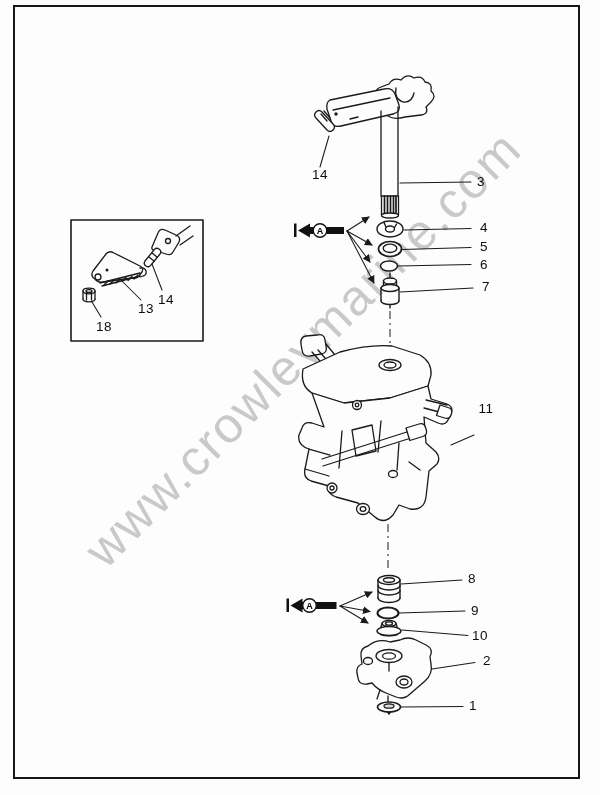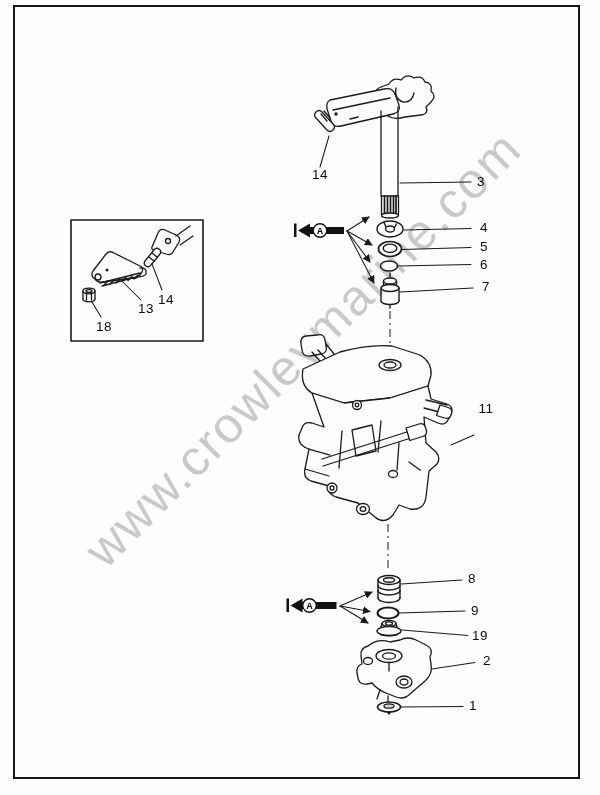--- a/index.html
+++ b/index.html
@@ -215,20 +215,20 @@
 
   <span class="lbl" style="left:320px;top:175px">14</span>
   <span class="lbl" style="left:481px;top:182px">3</span>
   <span class="lbl" style="left:484px;top:228px">4</span>
   <span class="lbl" style="left:484px;top:247px">5</span>
   <span class="lbl" style="left:484px;top:265px">6</span>
   <span class="lbl" style="left:486px;top:287px">7</span>
   <span class="lbl" style="left:486px;top:409px">11</span>
   <span class="lbl" style="left:472px;top:579px">8</span>
   <span class="lbl" style="left:475px;top:611px">9</span>
-  <span class="lbl" style="left:480px;top:636px">19</span>
+  <span class="lbl" style="left:480px;top:636px">10</span>
   <span class="lbl" style="left:487px;top:661px">2</span>
   <span class="lbl" style="left:473px;top:706px">1</span>
   <span class="lbl" style="left:104px;top:327px">18</span>
   <span class="lbl" style="left:146px;top:309px">13</span>
   <span class="lbl" style="left:166px;top:300px">14</span>
 
 </div>
 
 </body></html>

